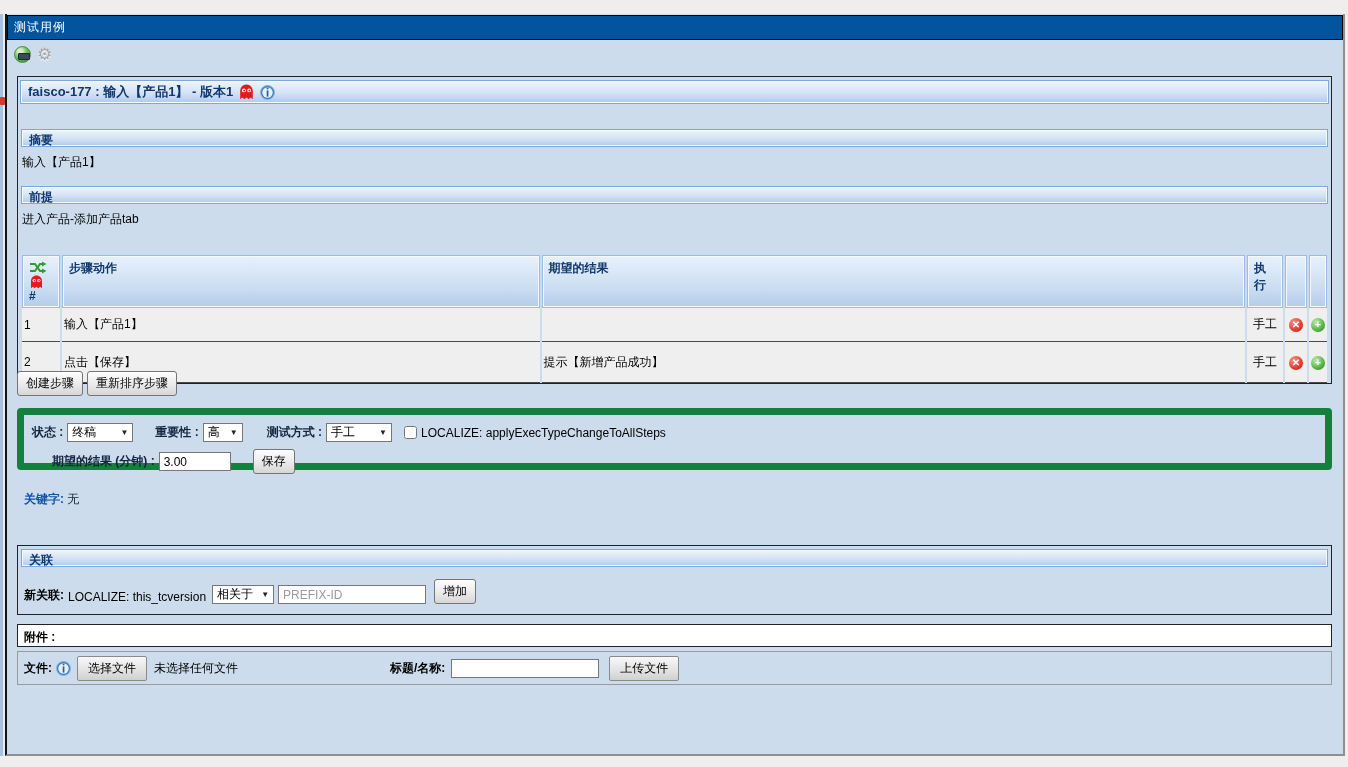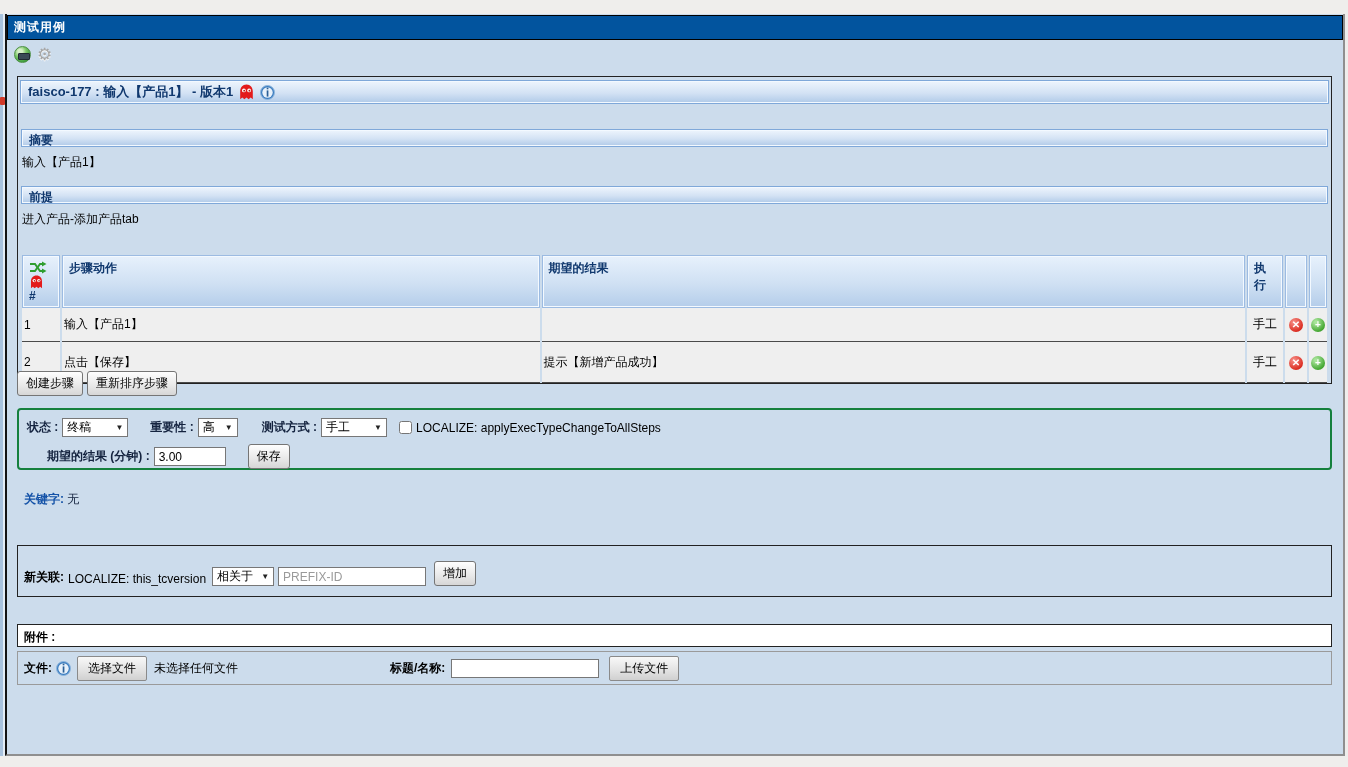--- a/index.html
+++ b/index.html
@@ -12,21 +12,21 @@
     background:linear-gradient(to right,#a9c3de 0 60%,#e4edf6 60% 100%); }
   .splitter-handle { position:absolute; left:0; top:83px; width:5px; height:8px;
     background:#d23ataupe; background:#d23a2a; border-radius:1px; }
 
   
   .panel { position:absolute; left:5px; top:14px; width:1340px; height:742px;
     background:#ccdcec; border-left:2px solid #141414; border-right:2px solid #8f8f8f;
     border-bottom:2px solid #8f8f8f; }
 
   .titlebar { position:absolute; left:0; top:1px; right:0; height:25px;
-    background:#02549e; border:1px solid #000; color:#fff; font-weight:bold;
+    background:#02549e; border:1px solid #000; color:#fff; font-weight:normal;
     line-height:23px; padding-left:6px; letter-spacing:1px; }
 
   .toolbar { position:absolute; left:7px; top:32px; display:flex; gap:6px; align-items:center; }
   .icon-world { width:17px; height:17px; border-radius:50%;
     background:radial-gradient(circle at 35% 30%, #d6f0c8 0 15%, #7ec86a 40%, #3c9e3c 75%, #2b7c2b 100%);
     border:1px solid #4d8f45; position:relative; }
   .icon-world::after { content:""; position:absolute; left:3px; bottom:2px; width:10px; height:5px;
     background:#3a4a56; border:1px solid #202a32; border-radius:1px; }
   .icon-gear { font-size:17px; line-height:17px; color:#a7a7a7; text-shadow:0 1px 0 #fff; }
 
@@ -64,21 +64,21 @@
   td.cico { text-align:center; padding:0; }
   .ghost-sm { vertical-align:middle; }
 
   .stepbtns { position:absolute; left:10px; top:357px; display:flex; gap:4px; }
   button.btn { font-family:"Liberation Sans",sans-serif; font-size:12px; color:#000;
     background:linear-gradient(to bottom,#fefefe,#e8e8e8 60%,#d6d6d6);
     border:1px solid #757575; border-radius:3px; padding:3px 8px; cursor:pointer; }
 
   
   .attrbox { position:absolute; left:10px; top:394px; right:11px; height:62px;
-    border:2px solid #15803d; border-radius:4px; padding:8px 8px 6px 8px; }
+    border:7px solid #15803d; border-radius:4px; padding:8px 8px 6px 8px; }
   .frow { display:flex; align-items:center; }
   .flabel { font-weight:bold; color:#14233f; white-space:nowrap; }
   .fsel { display:inline-flex; align-items:center; justify-content:space-between;
     background:#fff; border:1px solid #777; padding:1px 4px 1px 4px; height:19px; margin-left:4px; }
   .fsel .arr { font-size:8px; margin-left:6px; color:#222; }
   .fchk { width:13px; height:13px; margin:0 4px 0 12px; }
   input.txt { font-family:"Liberation Sans",sans-serif; font-size:12px; border:1px solid #777;
     background:#fff; height:19px; padding:1px 4px; }
 
   .kwline { position:absolute; left:17px; top:477px; }
@@ -227,20 +227,21 @@
       <button class="btn" style="margin-left:22px">保存</button>
     </div>
   </div>
 
   <div class="kwline">
     <span class="kwlabel">关键字:</span>
     <span style="color:#14233f">无</span>
   </div>
 
   <div class="relbox">
+    <div class="hdrbar sec-h" style="margin:0 1px">关联</div>
     <div class="relrow">
       <span class="flabel" style="color:#000">新关联:</span>
       <span style="margin-left:4px">LOCALIZE: this_tcversion</span>
       <span class="fsel" style="width:62px; margin-left:6px">
         <span>相关于</span>
         <span class="arr">▼</span>
       </span>
       <input class="txt" style="width: 148px; margin-left: 4px;" placeholder="PREFIX-ID">
       <button class="btn" style="margin-left:8px">增加</button>
     </div>

